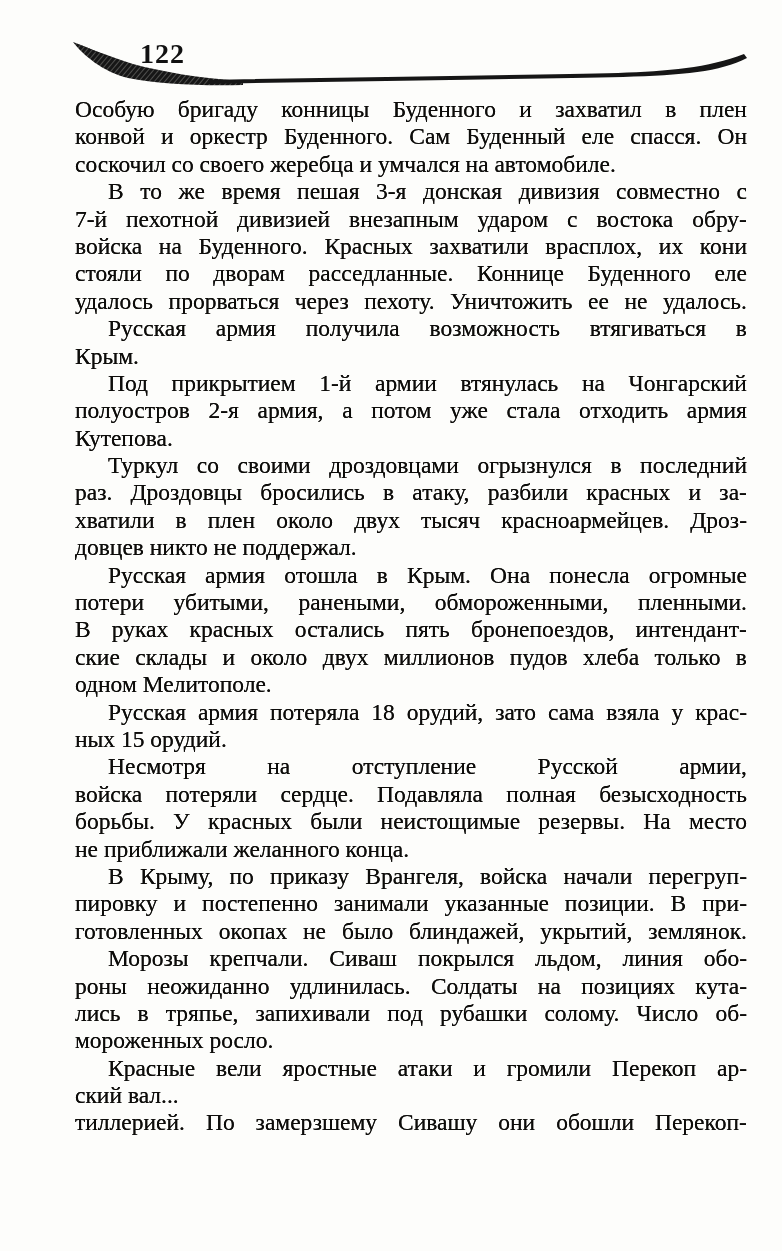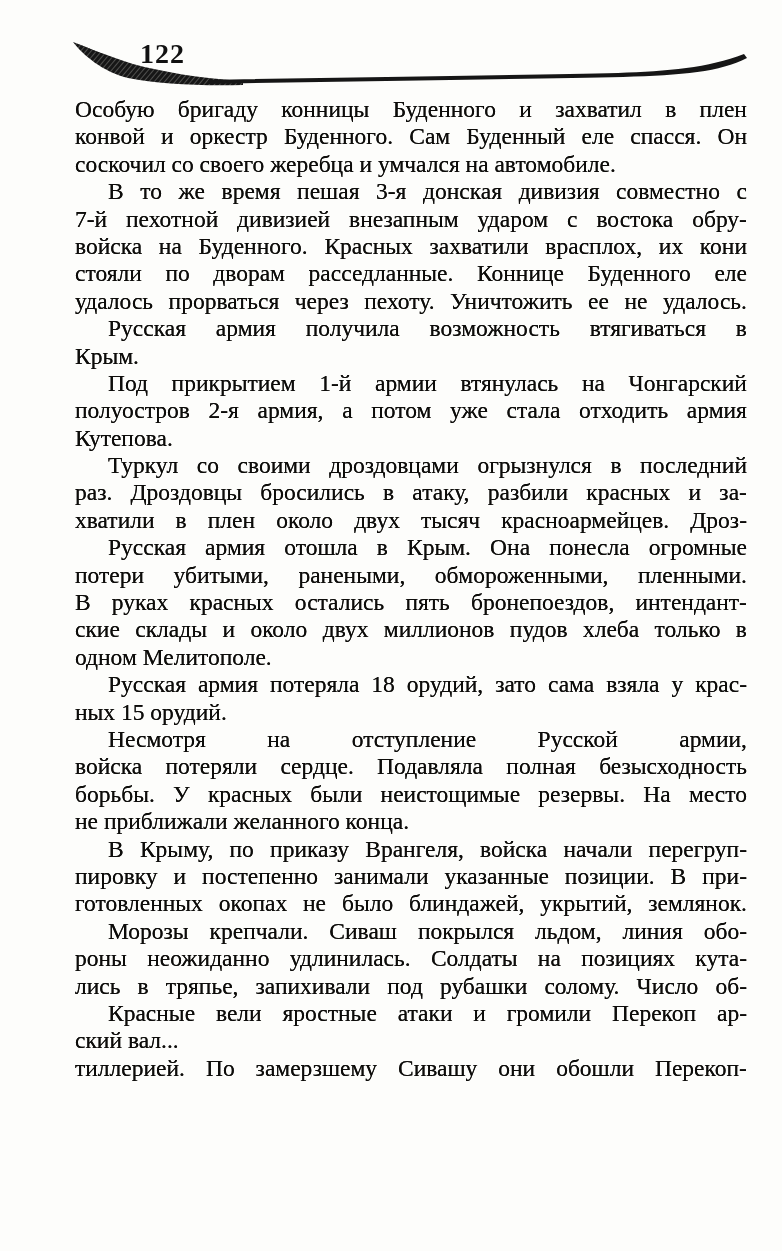--- a/index.html
+++ b/index.html
@@ -195,20 +195,21 @@
       <div class="line just">
         <span>хватили</span>
         <span>в</span>
         <span>плен</span>
         <span>около</span>
         <span>двух</span>
         <span>тысяч</span>
         <span>красноармейцев.</span>
         <span>Дроз-</span>
       </div>
+      <div class="line">довцев никто не поддержал.</div>
       <div class="line ind just">
         <span>Русская</span>
         <span>армия</span>
         <span>отошла</span>
         <span>в</span>
         <span>Крым.</span>
         <span>Она</span>
         <span>понесла</span>
         <span>огромные</span>
       </div>
@@ -331,20 +332,21 @@
         <span>лись</span>
         <span>в</span>
         <span>тряпье,</span>
         <span>запихивали</span>
         <span>под</span>
         <span>рубашки</span>
         <span>солому.</span>
         <span>Число</span>
         <span>об-</span>
       </div>
+      <div class="line">мороженных росло.</div>
       <div class="line ind just">
         <span>Красные</span>
         <span>вели</span>
         <span>яростные</span>
         <span>атаки</span>
         <span>и</span>
         <span>громили</span>
         <span>Перекоп</span>
         <span>ар-</span>
       </div>

